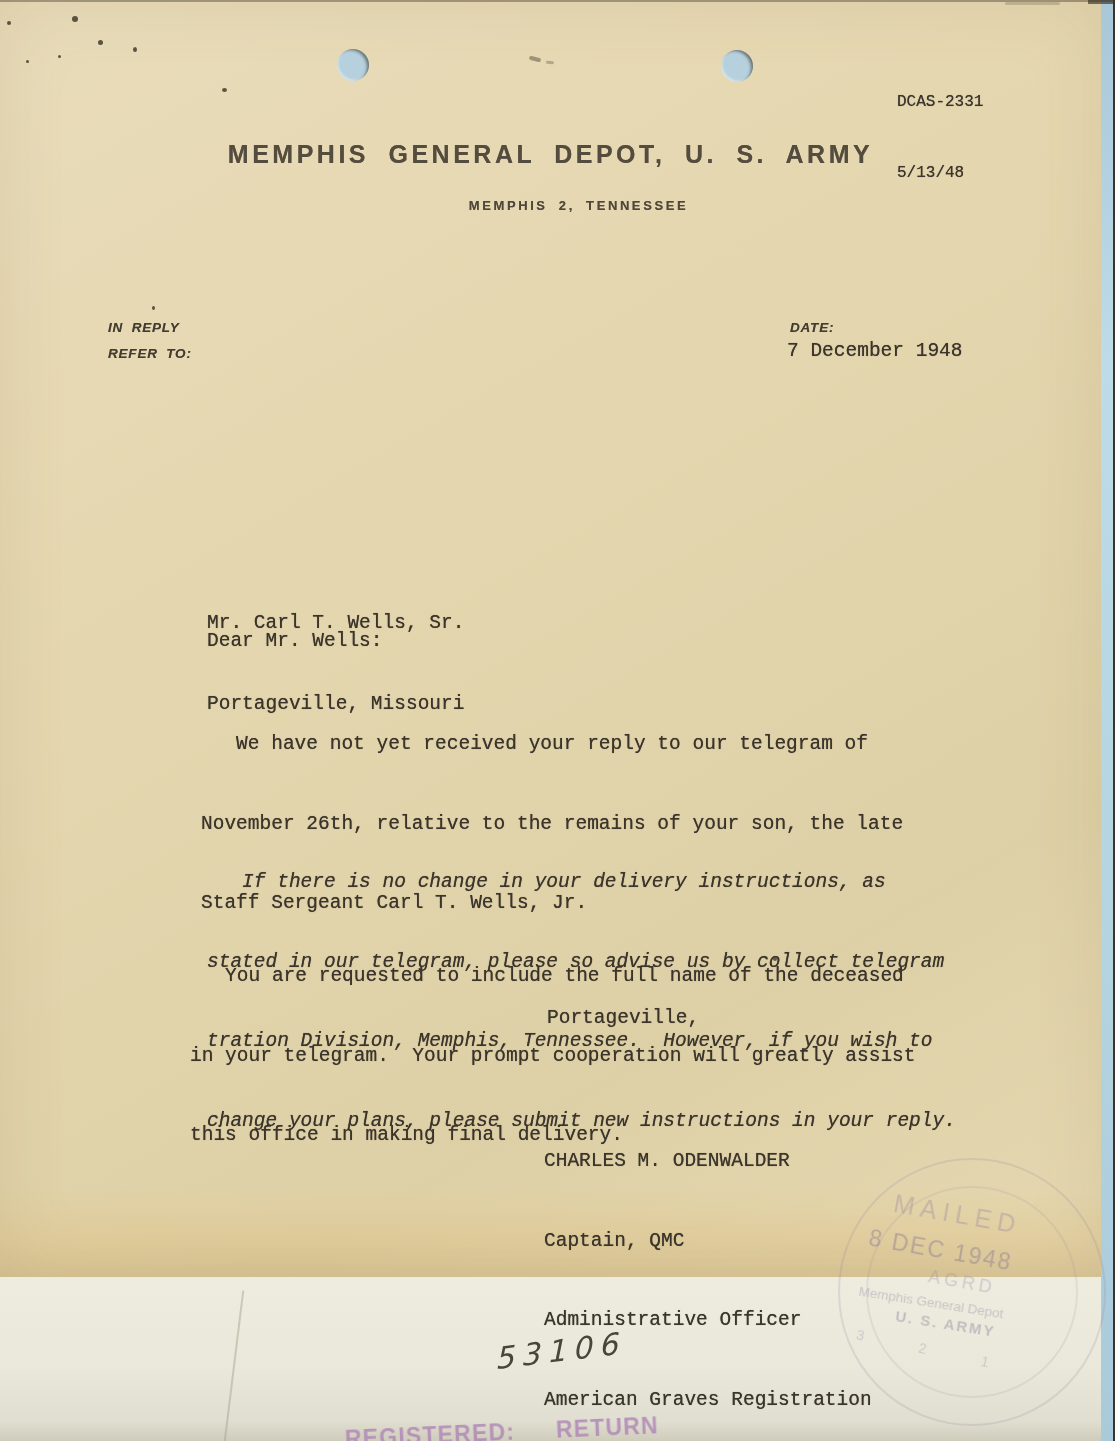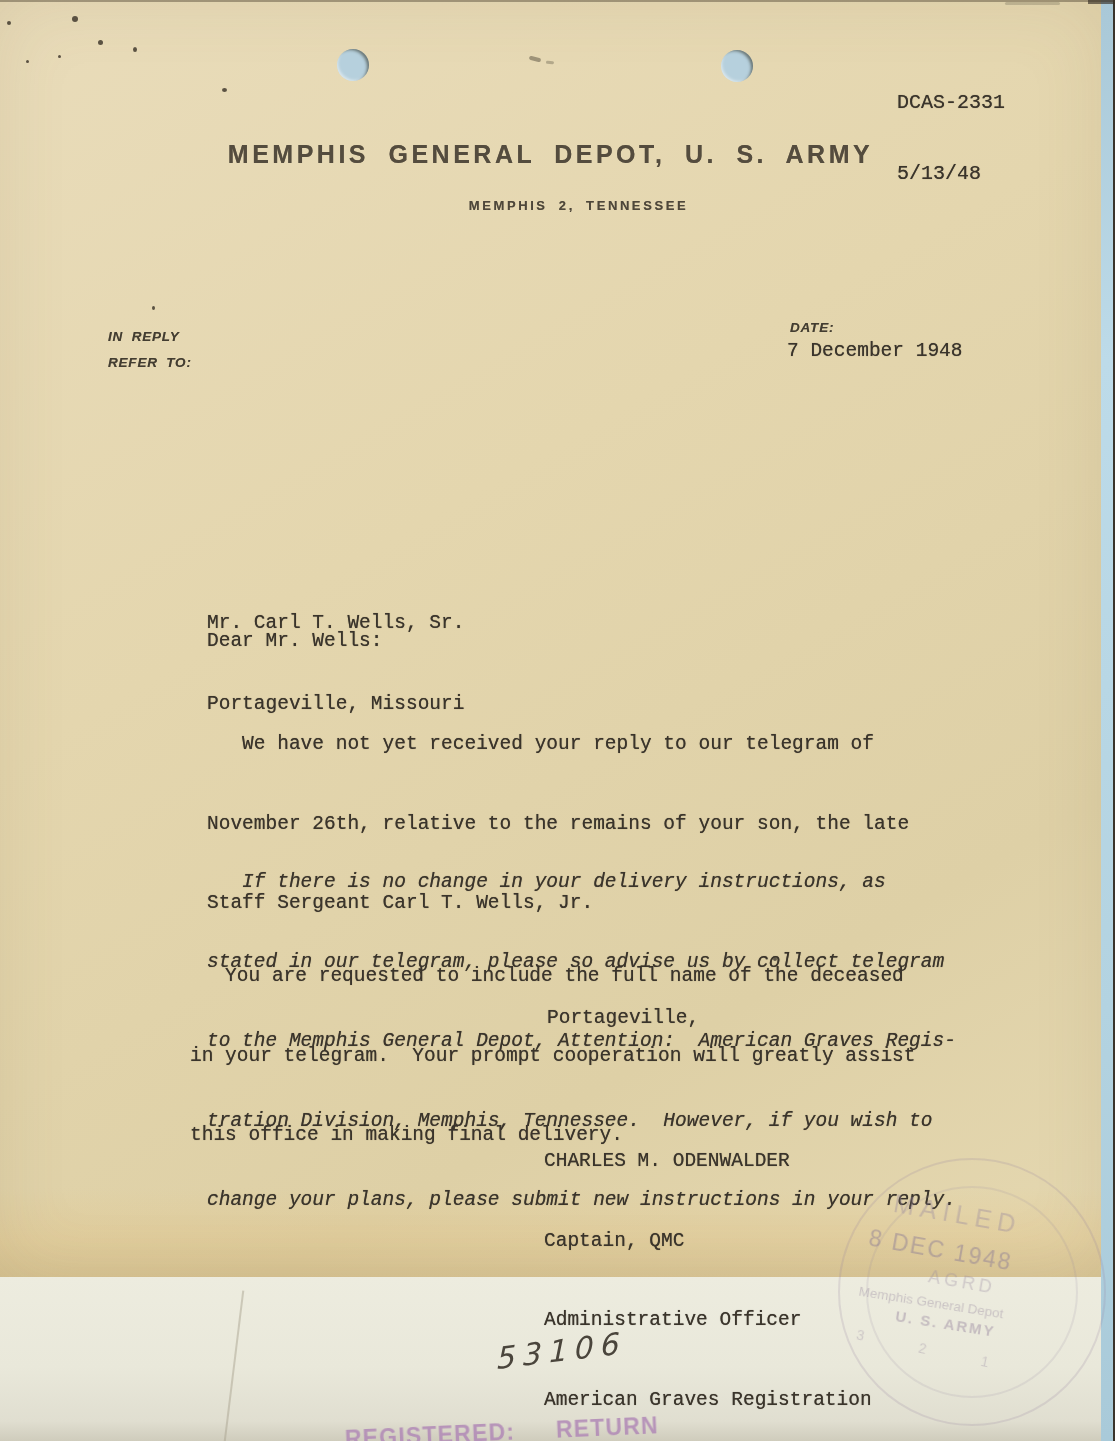--- a/index.html
+++ b/index.html
@@ -31,21 +31,21 @@
   .hole{width:32px;height:32px;border-radius:50%;background:#b6d0dd;
     box-shadow: inset -3px 2px 3px -1px rgba(55,58,48,0.6), inset 2px -2px 3px -1px rgba(255,255,255,0.5);}
 
   
   .mono{
     font-family:"Liberation Mono","DejaVu Sans Mono",monospace;
     color:#3a342b;white-space:pre;
     text-shadow:0 0 0.7px rgba(58,52,43,0.8);
   }
   .t19{font-size:19.5px;line-height:26.5px;}
-  .t20{font-size:20px;line-height:23.5px;}
+  .t20{font-size:16px;line-height:23.5px;}
   .lh28 div{line-height:28px;}
 
   
   .lh-title{
     left:0;top:140px;width:1101px;text-align:center;
     font-weight:bold;font-size:25px;letter-spacing:3.5px;word-spacing:9px;
     color:#544c3e;text-shadow:0 0 0.6px rgba(84,76,62,0.65);
   }
   .lh-sub{
     left:0;top:198px;width:1101px;text-align:center;
@@ -104,42 +104,41 @@
 <div class="abs crease" style="left:233px;top:1290px;width:2px;height:152px;transform:rotate(7deg);"></div>
 
 <div class="abs mono t20" style="left:897px;top:44px;">
   <div>DCAS-2331</div>
   <div>5/13/48</div>
 </div>
 
 <div class="abs lh-title">MEMPHIS GENERAL DEPOT, U. S. ARMY</div>
 <div class="abs lh-sub">MEMPHIS 2, TENNESSEE</div>
 
-<div class="abs ref-note" style="left:108px;top:315px;margin-top:9px;">
+<div class="abs ref-note" style="left:108px;top:315px;">
   <div>IN REPLY</div>
   <div>REFER TO:</div>
 </div>
 <div class="abs ref-note" style="left:790px;top:315px;">DATE:</div>
 <div class="abs mono t19" style="left:787px;top:338px;">7 December 1948</div>
 
 <div class="abs mono t19 lh28" style="left:207px;top:556px;">
   <div>Mr. Carl T. Wells, Sr.</div>
   <div>Portageville, Missouri</div>
 </div>
 <div class="abs mono t19" style="left:207px;top:628px;">Dear Mr. Wells:</div>
 
-<div class="abs mono t19" style="left:207px;top:678px;">
+<div class="abs mono t19" style="left:201px;top:678px;">
   <div>   We have not yet received your reply to our telegram of</div>
   <div>November 26th, relative to the remains of your son, the late</div>
   <div>Staff Sergeant Carl T. Wells, Jr.</div>
 </div>
 <div class="abs mono t19" style="left:207px;top:816px;font-style:italic;">
   <div>   If there is no change in your delivery instructions, as</div>
   <div>stated in our telegram, please so advise us by collect telegram</div>
-  <div>to the Memphis General Depot, Attention:  American Graves Regis-</div>
   <div>tration Division, Memphis, Tennessee.  However, if you wish to</div>
   <div>change your plans, please submit new instructions in your reply.</div>
 </div>
 <div class="abs mono t19" style="left:190px;top:910px;">
   <div>   You are requested to include the full name of the deceased</div>
   <div>in your telegram.  Your prompt cooperation will greatly assist</div>
   <div>this office in making final delivery.</div>
 </div>
 <div class="abs stray-dot" style="left:773px;top:957px;"></div>
 

